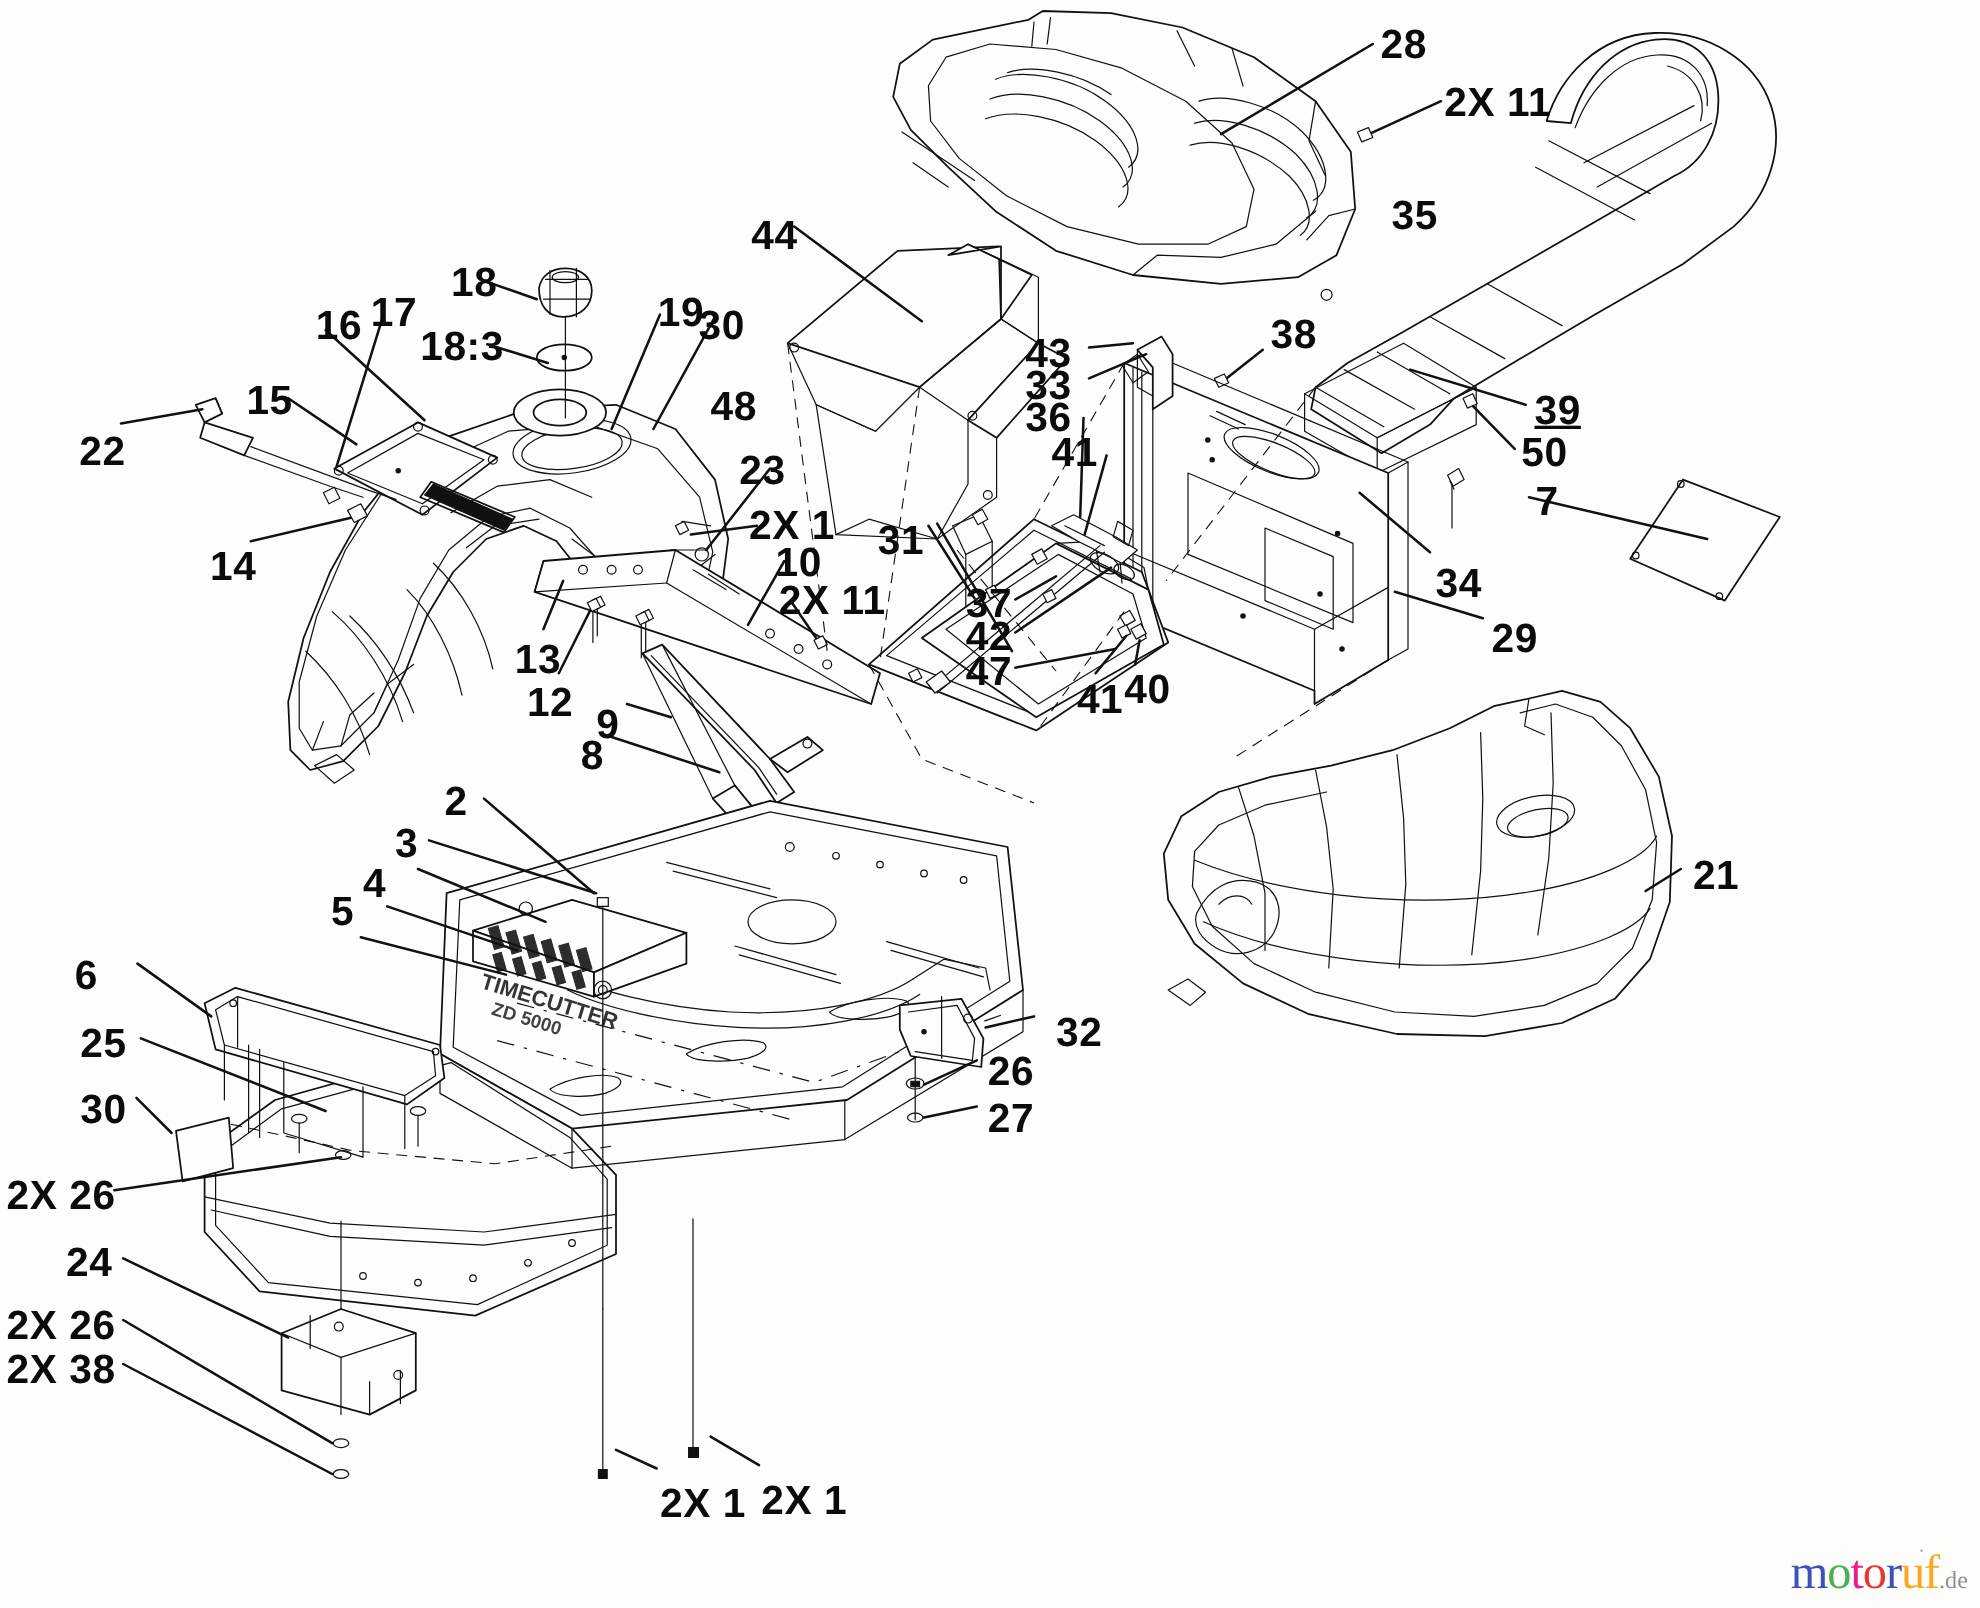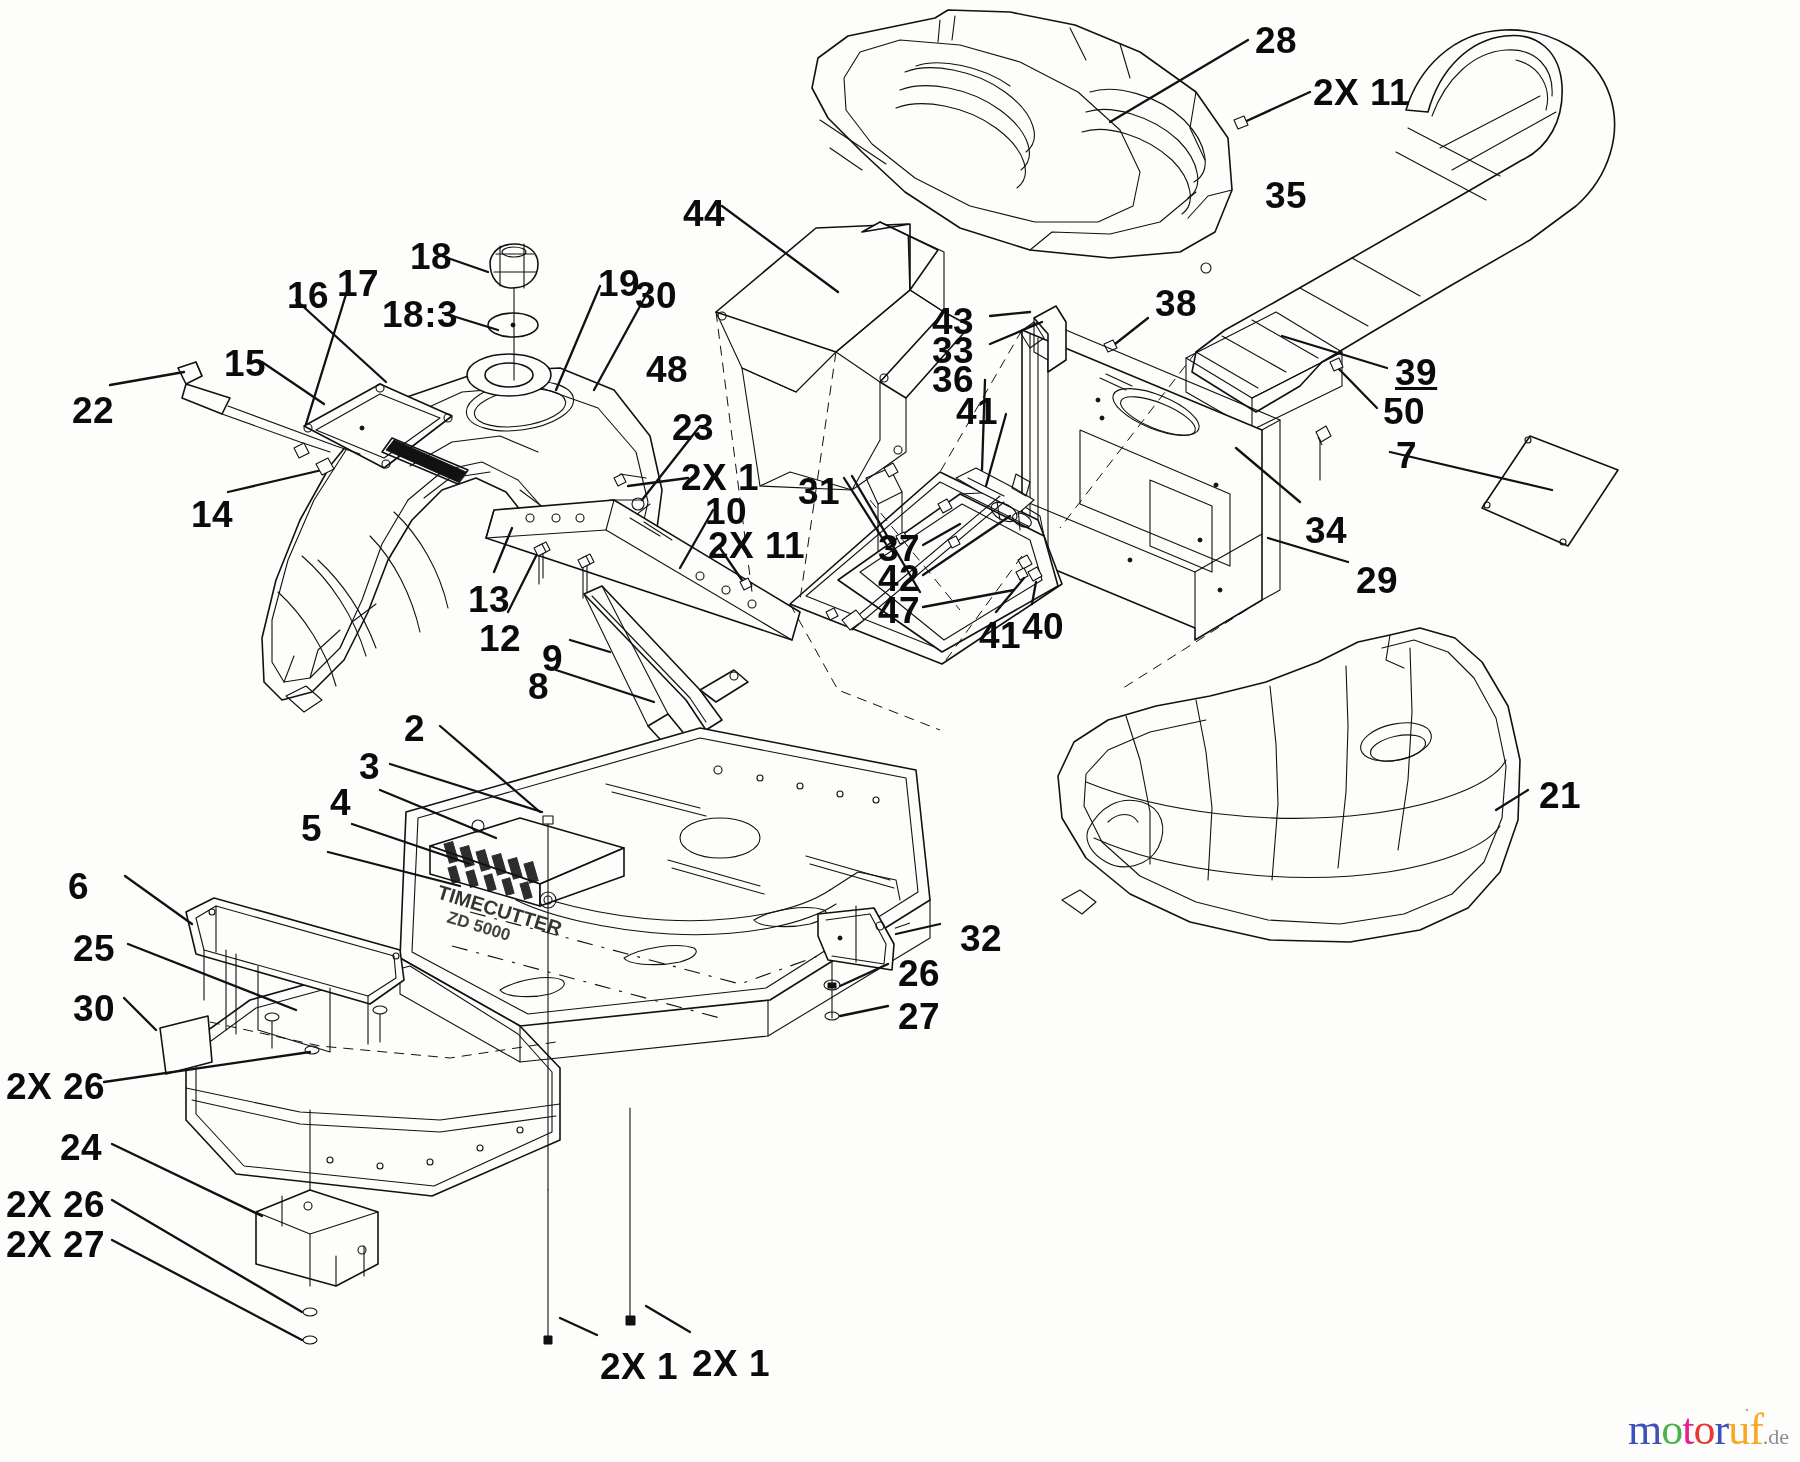--- a/index.html
+++ b/index.html
@@ -586,16 +586,16 @@
     <div class="callout" style="left: 301px; top: 810px;">5</div>
     <div class="callout" style="left: 68px; top: 868px;">6</div>
     <div class="callout" style="left: 960px; top: 920px;">32</div>
     <div class="callout" style="left: 73px; top: 930px;">25</div>
     <div class="callout" style="left: 898px; top: 955px;">26</div>
     <div class="callout" style="left: 73px; top: 990px;">30</div>
     <div class="callout" style="left: 898px; top: 998px;">27</div>
     <div class="callout" style="left: 6px; top: 1068px;">2X 26</div>
     <div class="callout" style="left: 60px; top: 1129px;">24</div>
     <div class="callout" style="left: 6px; top: 1186px;">2X 26</div>
-    <div class="callout" style="left: 6px; top: 1226px;">2X 27</div>
+    <div class="callout" style="left: 6px; top: 1226px;">2X 38</div>
     <div class="callout" style="left: 600px; top: 1348px;">2X 1</div>
     <div class="callout" style="left: 692px; top: 1345px;">2X 1</div>
   </div>
 
 </body></html>

